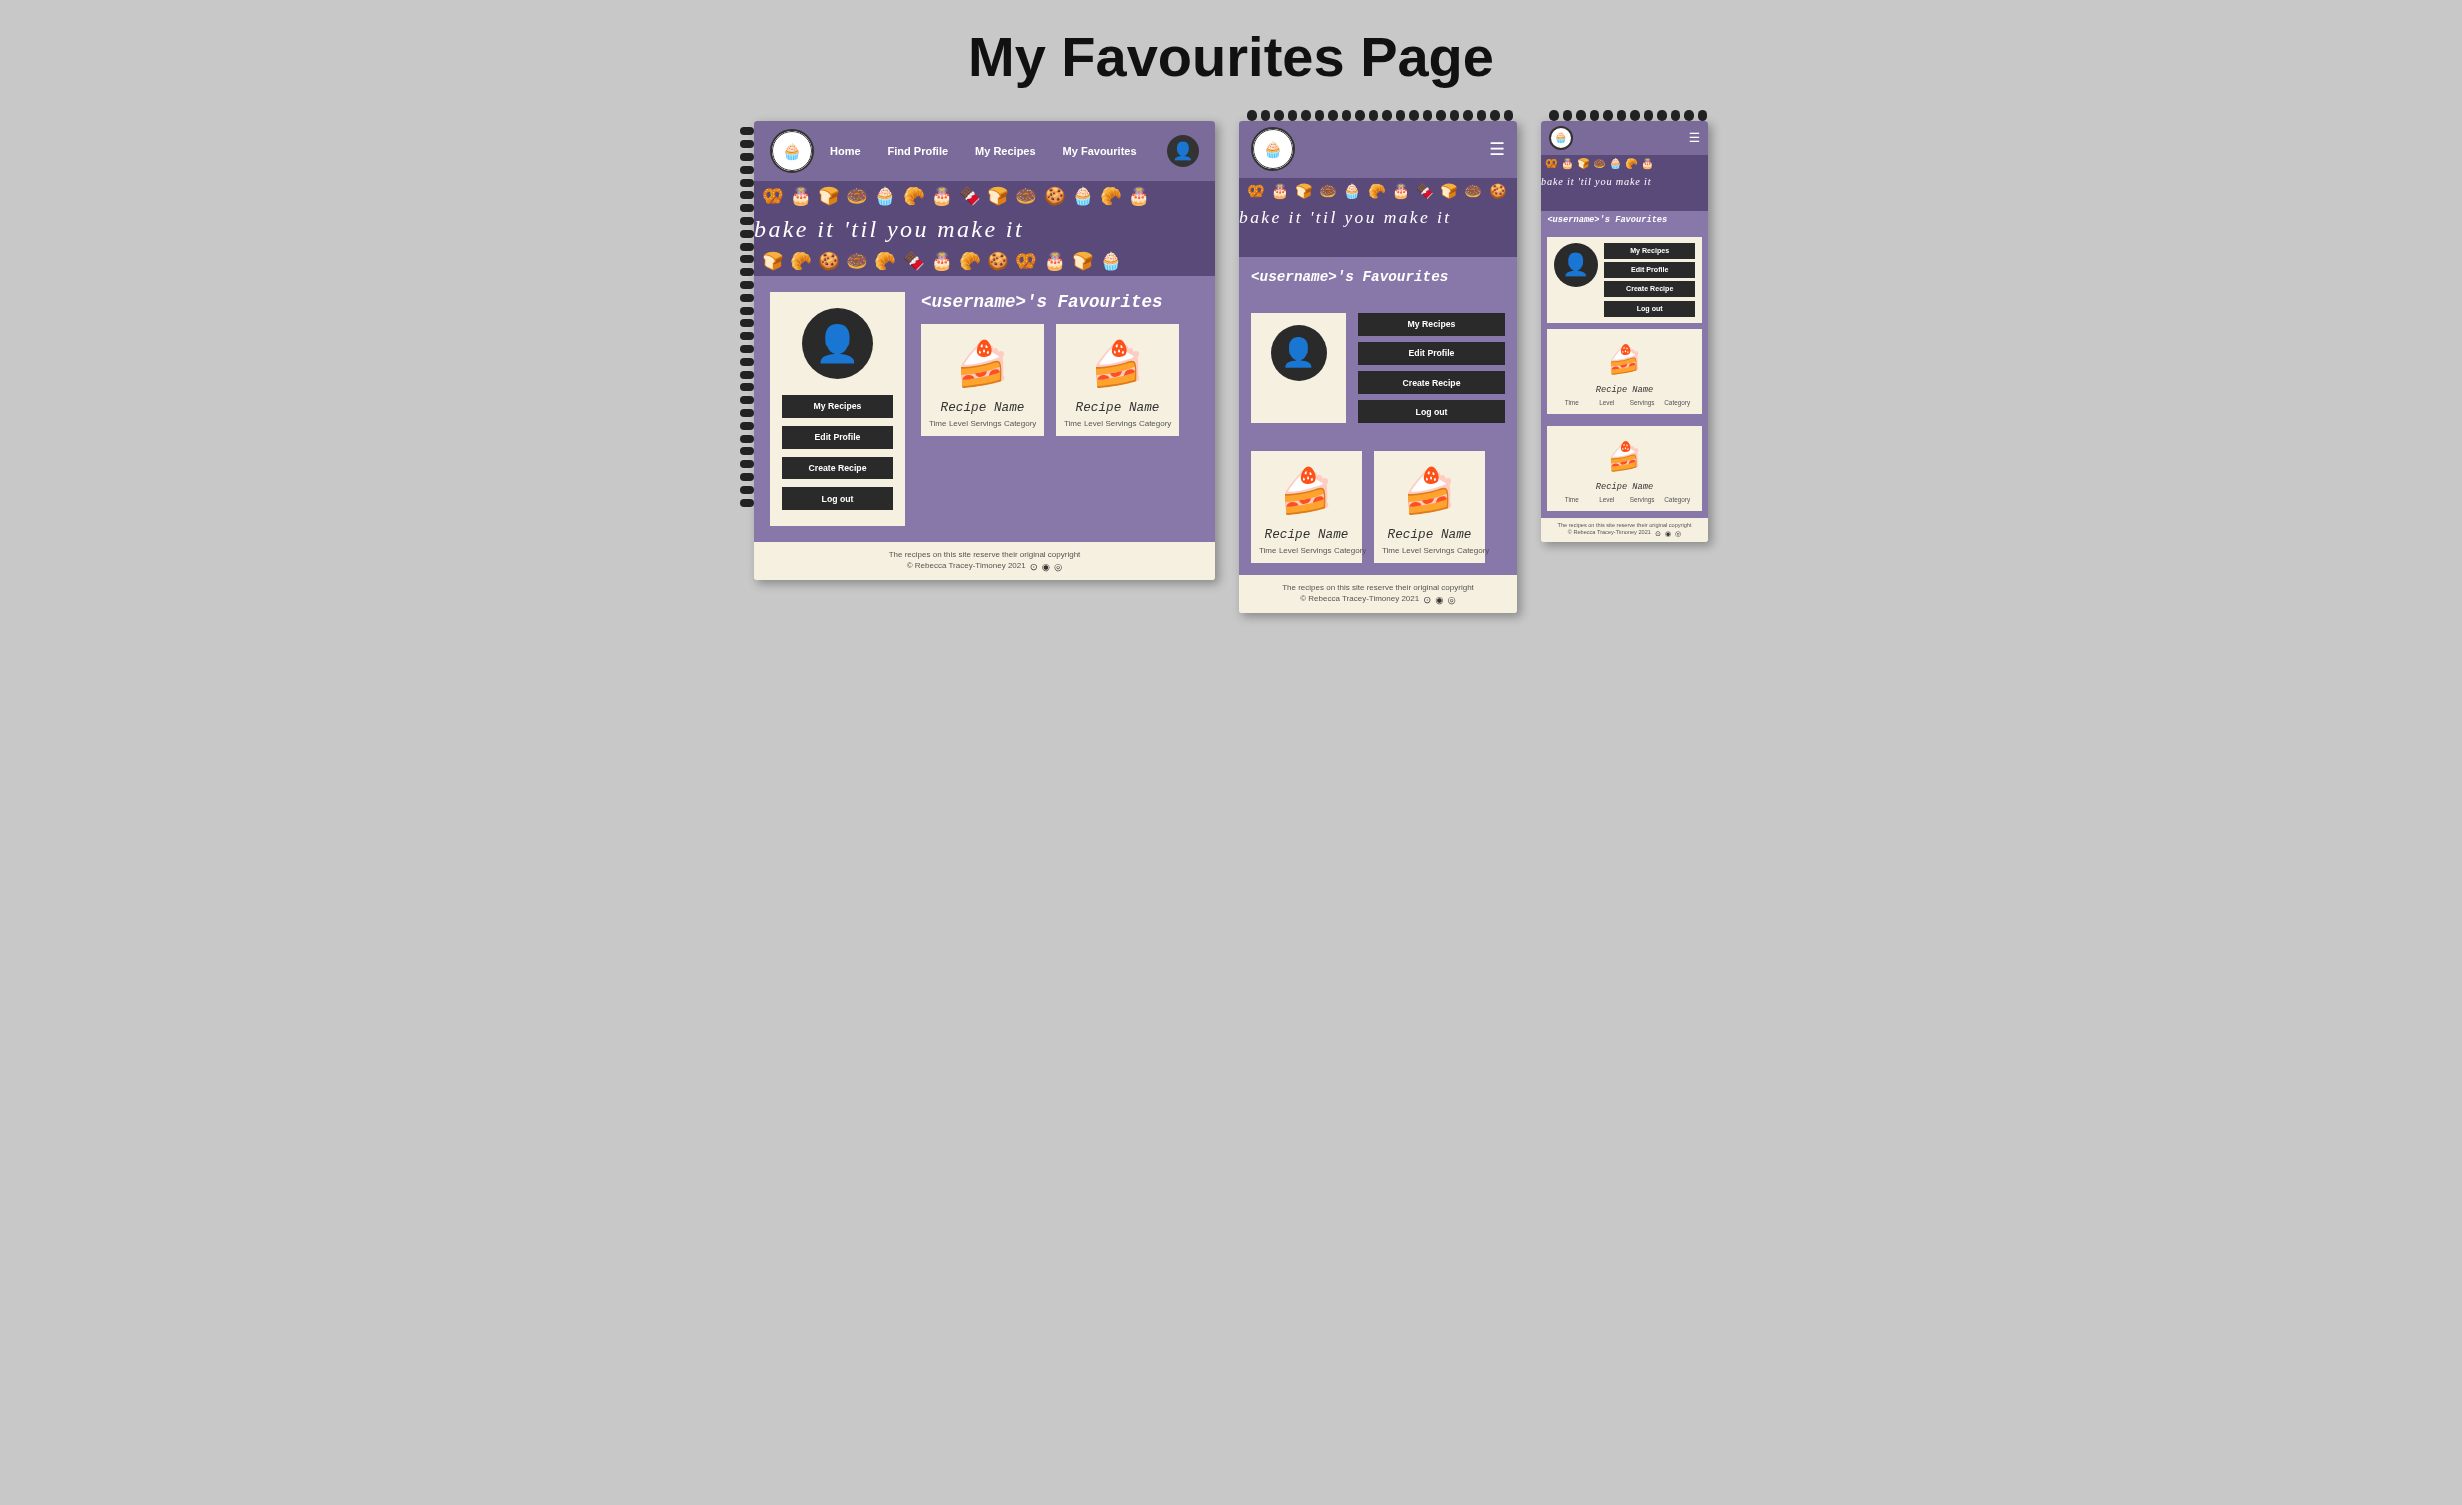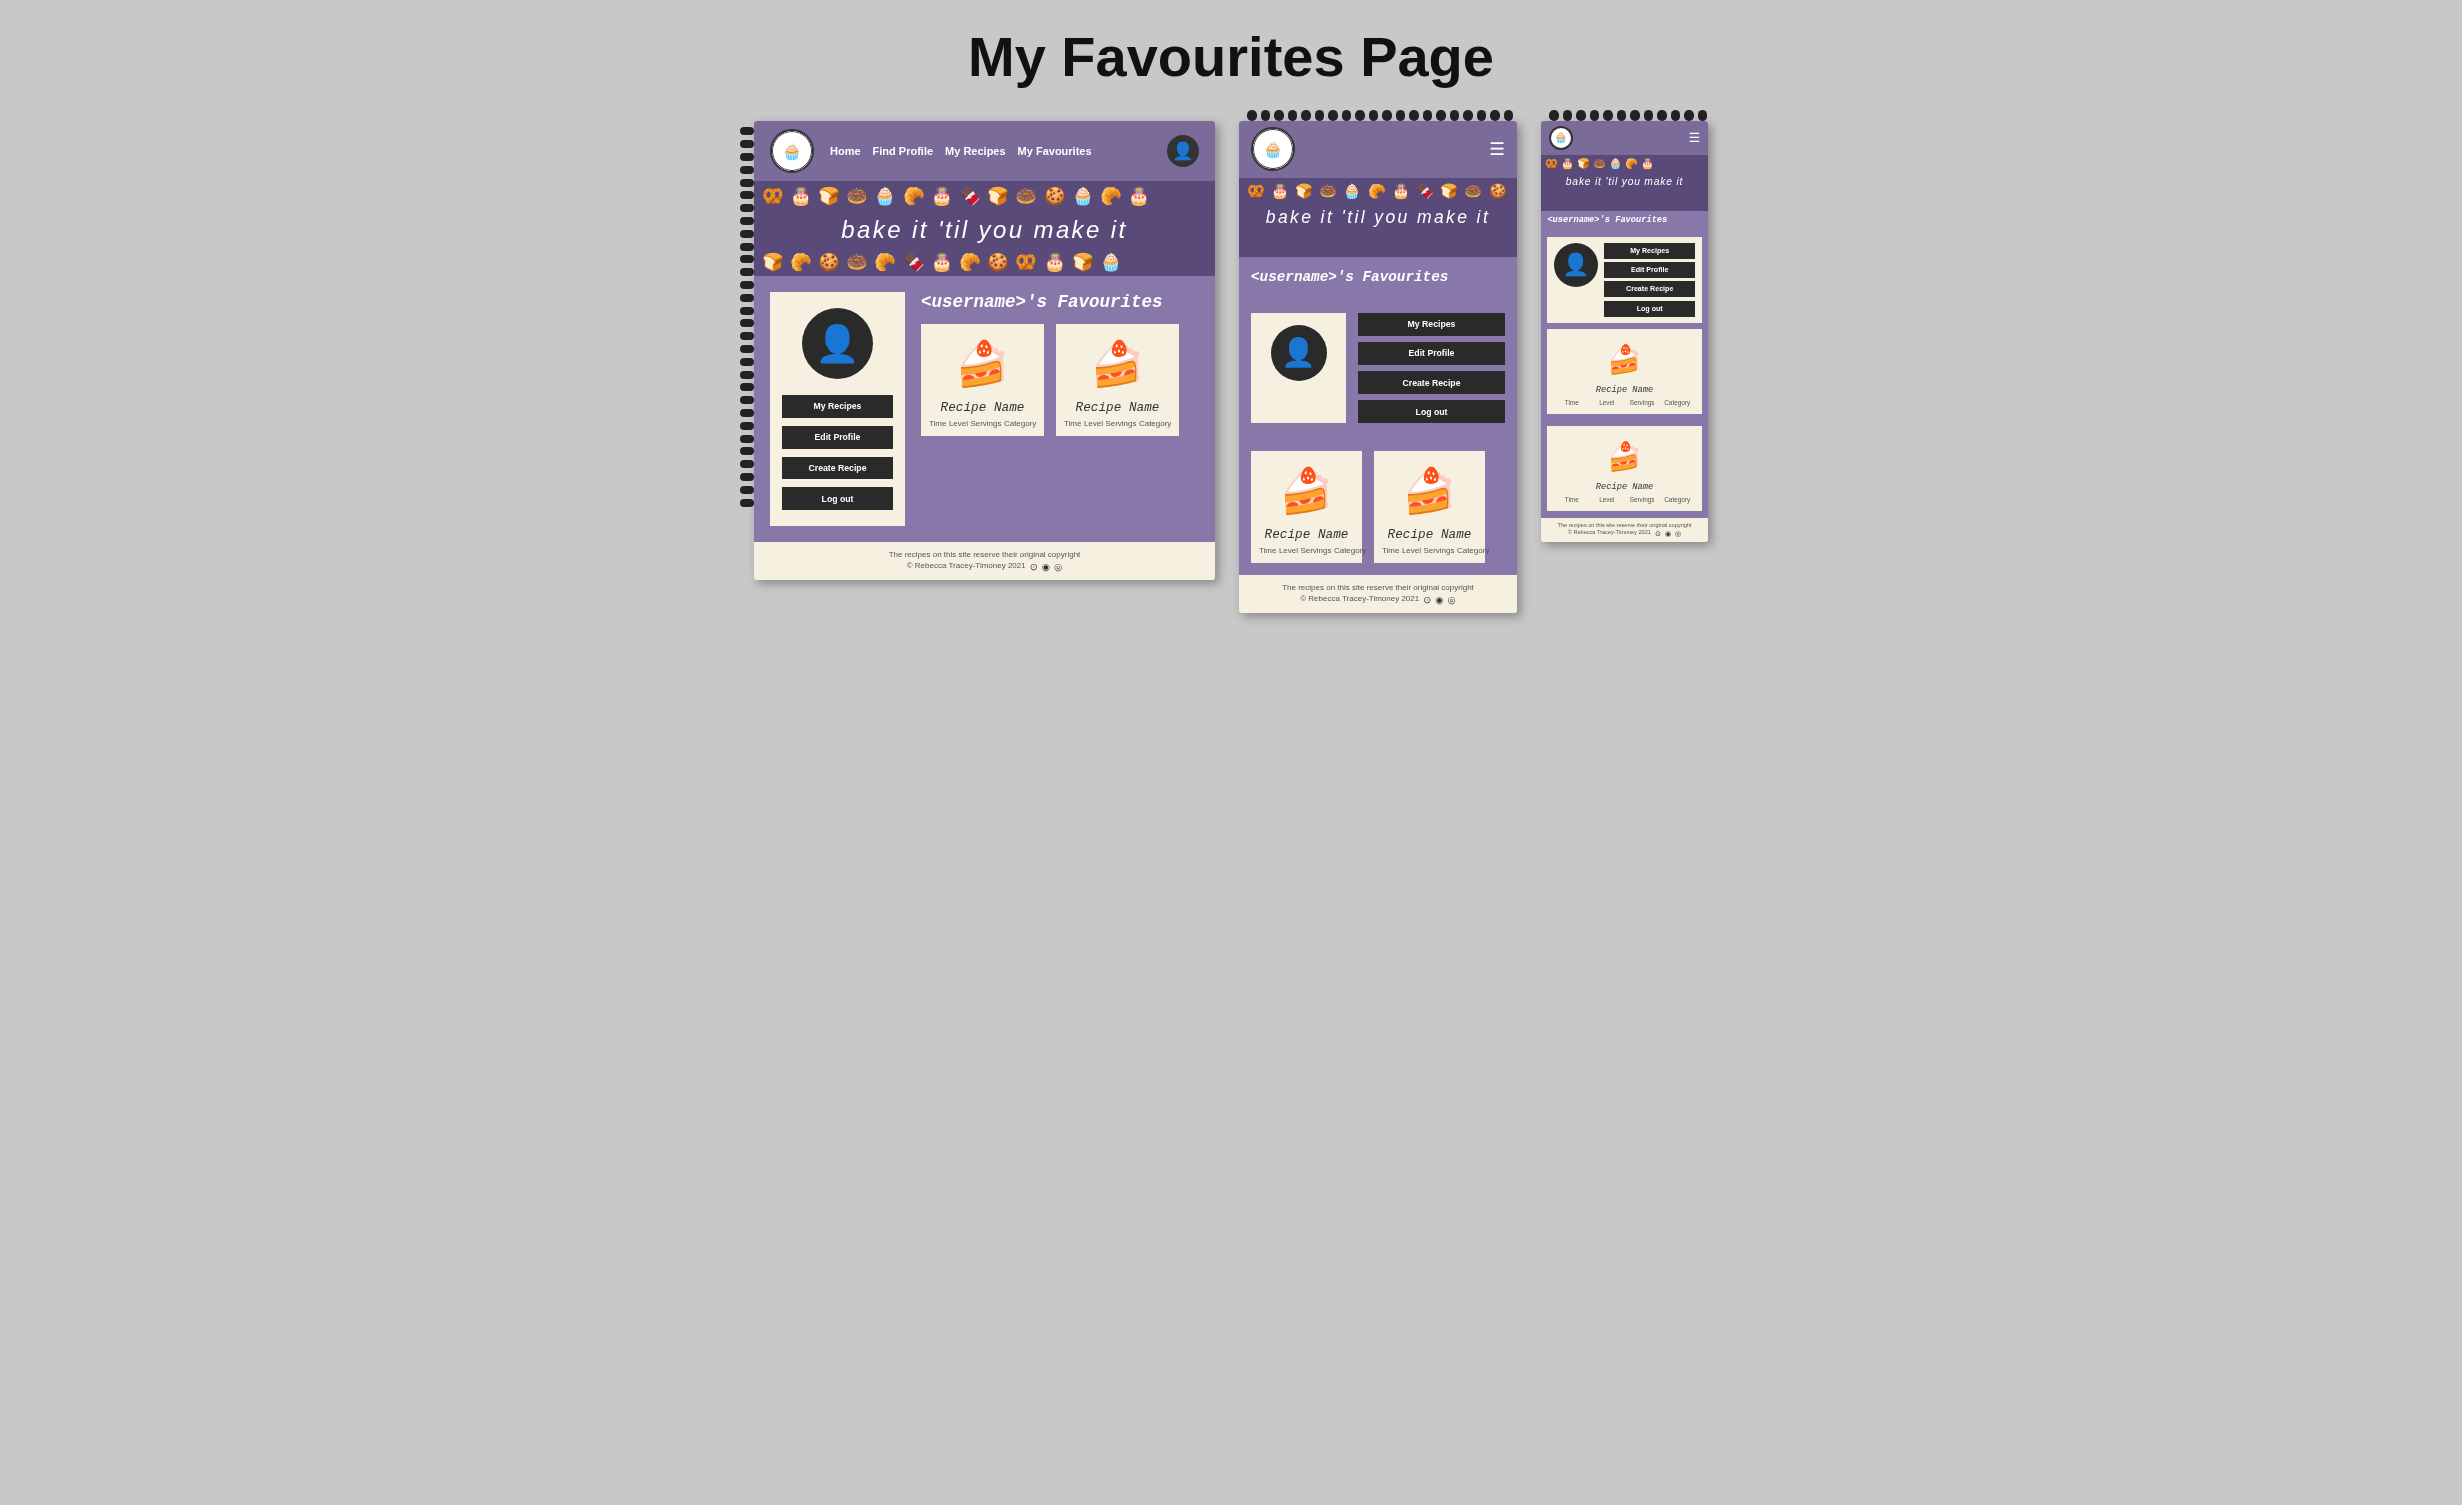--- a/index.html
+++ b/index.html
@@ -133,21 +133,21 @@
       justify-content: center;
       position: relative;
     }
 
     .cupcake-icon {
       font-size: 16px;
     }
 
     .nav-links {
       display: flex;
-      gap: 12px;
+      gap: 27px;
       flex: 1;
       align-items: center;
     }
 
     .nav-link {
       color: #fff;
       font-size: 11px;
       font-weight: 600;
       cursor: pointer;
       text-decoration: none;
@@ -186,26 +186,25 @@
       flex-wrap: nowrap;
       overflow: hidden;
     }
 
     .food-emoji {
       font-size: 17.5px;
       flex-shrink: 0;
     }
 
     .hero-title-text {
-      text-align: center;
       font-size: 24px;
       font-weight: 400;
       color: #fff;
       font-style: italic;
-      font-family: Liberation Sans, sans-serif;
+      font-family: Liberation Serif, serif;
       padding: 4px 0;
       letter-spacing: 2.4px;
     }
 
     .hero-food-strip-bottom {
       display: flex;
       flex-direction: row;
       gap: 6.4px;
       padding: 4.8px 8px;
       align-items: center;

